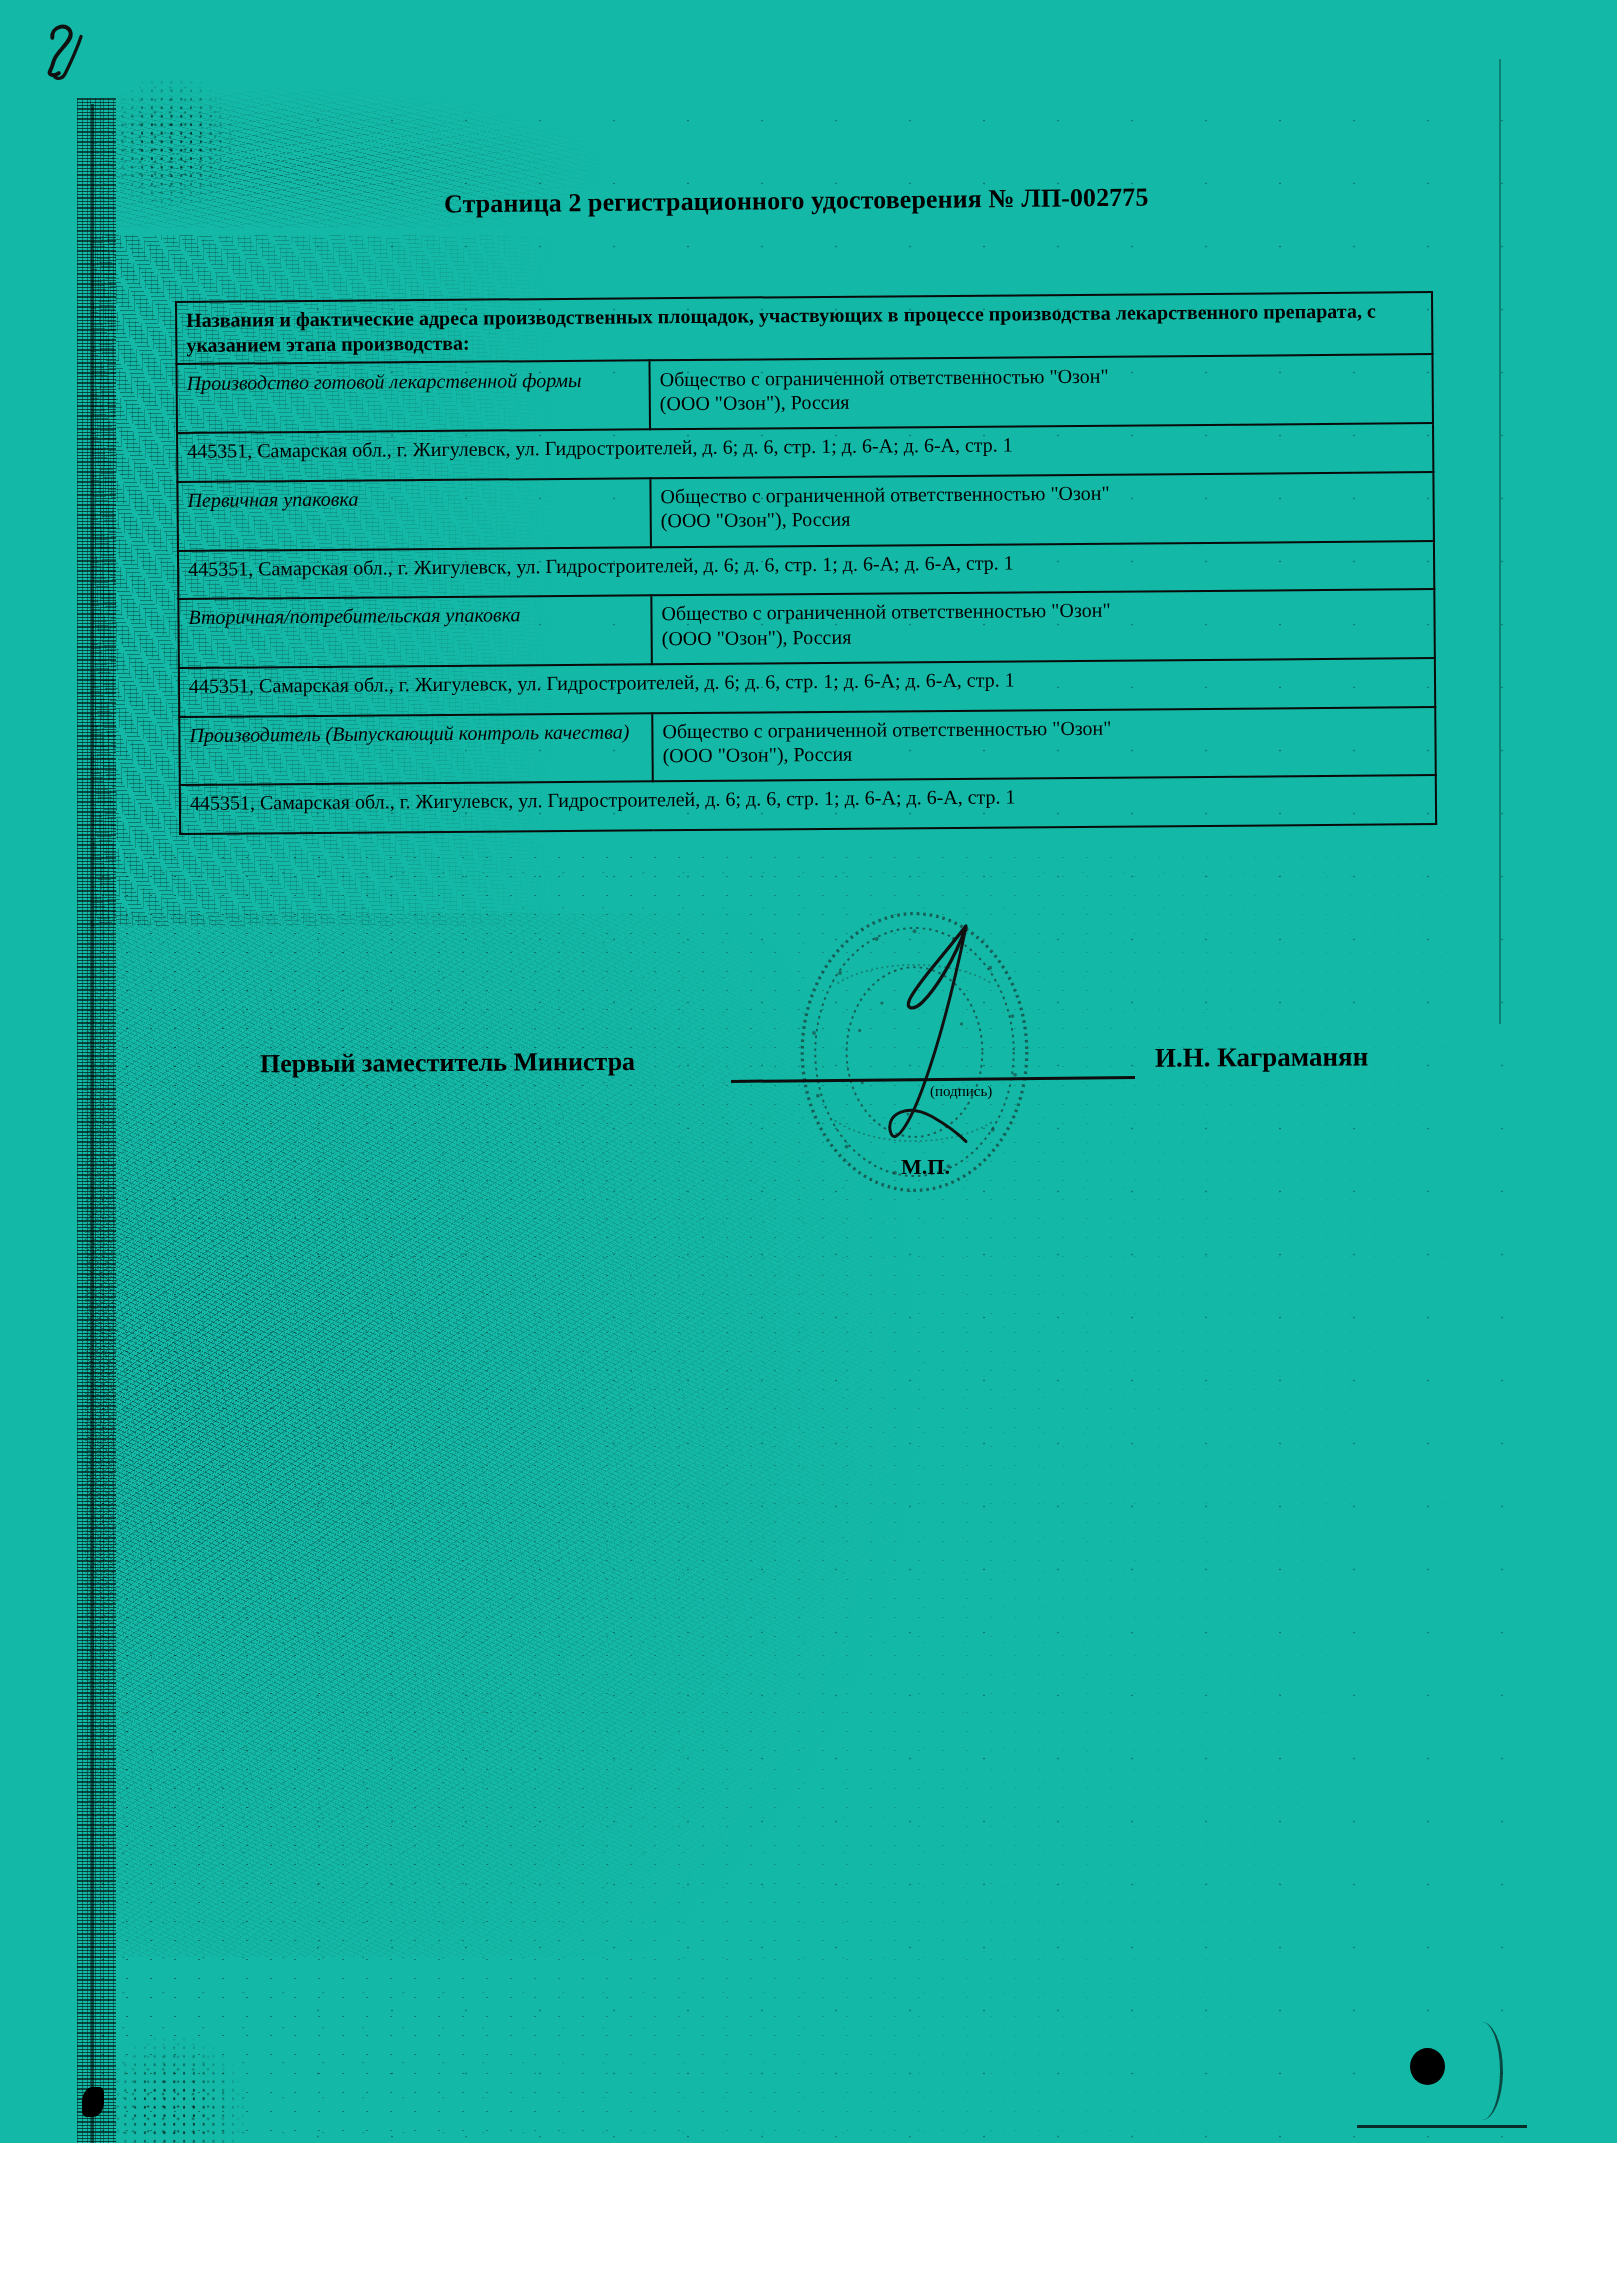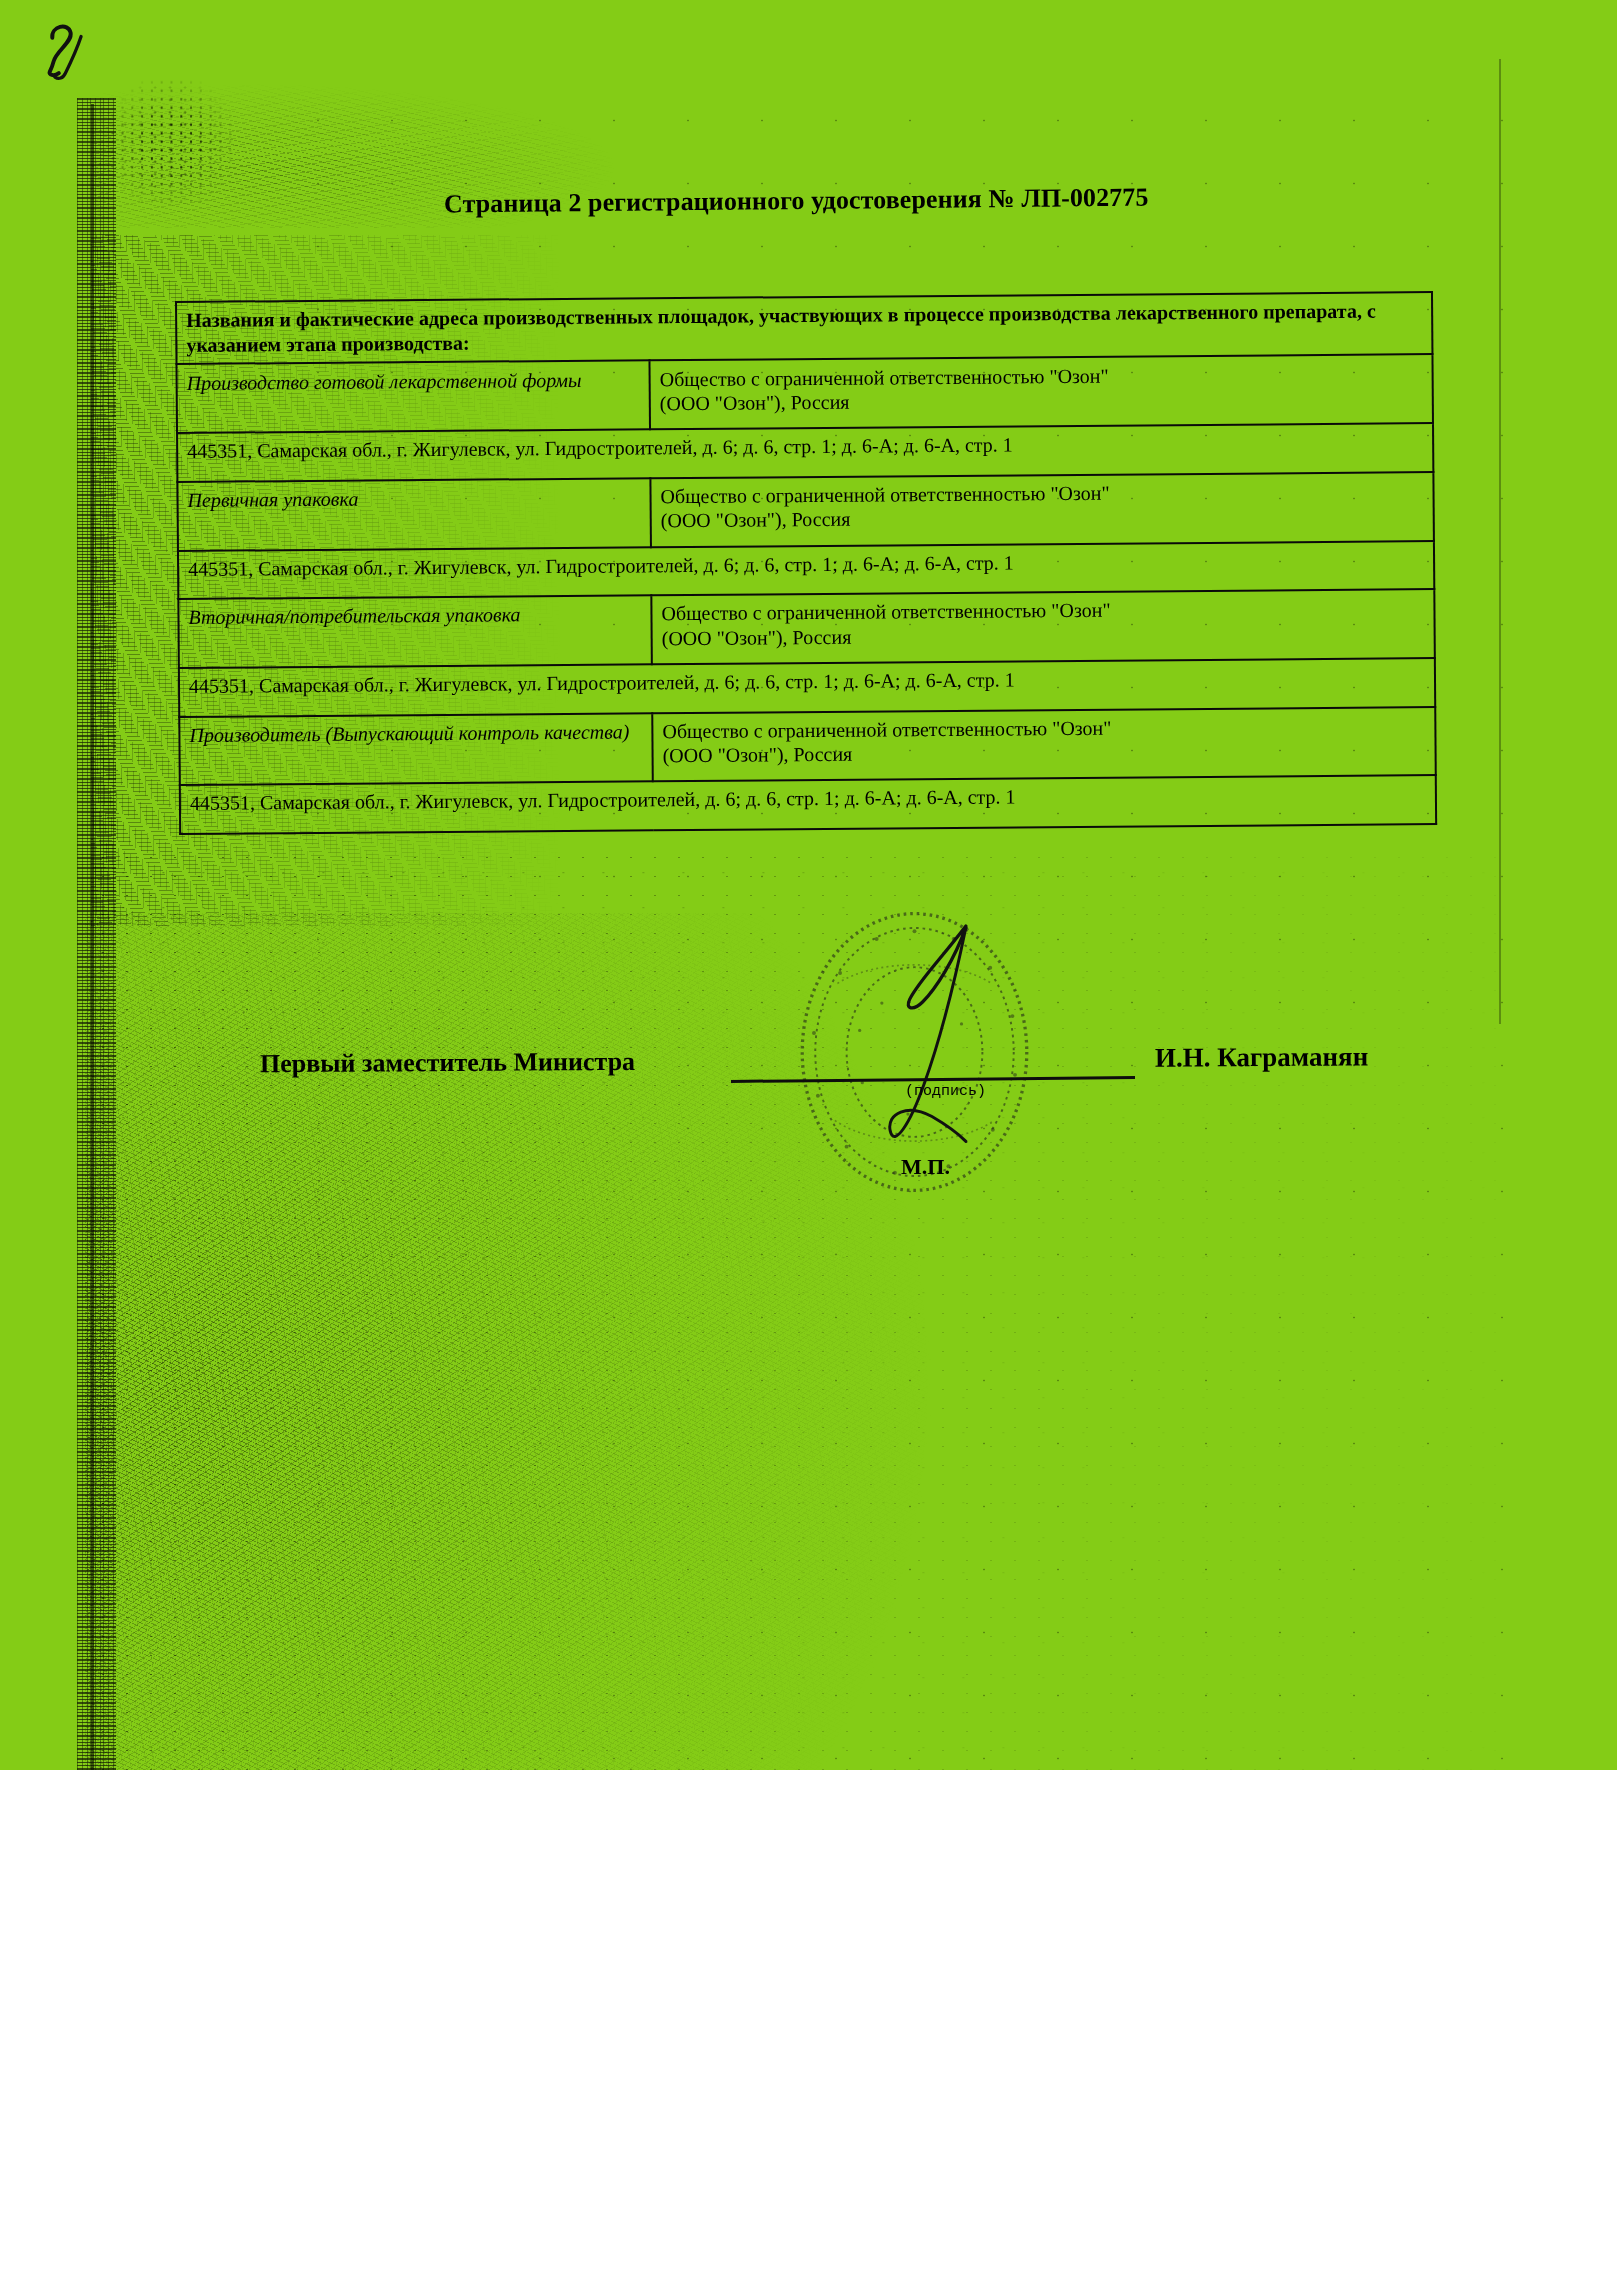--- a/index.html
+++ b/index.html
@@ -3,22 +3,22 @@
 <meta charset="utf-8">
 <style>
   html, body {
     margin: 0;
     padding: 0;
     background: #ffffff;
   }
   #page {
     position: relative;
     width: 1618px;
-    height: 1770px;
-    background: #84cc16;
+    height: 2143px;
+    background: #14b8a6;
     overflow: hidden;
     font-family: "Liberation Serif", serif;
     color: #000000;
   }
 
   
   .noise {
     position: absolute;
     pointer-events: none;
   }
@@ -189,24 +189,23 @@
   #sig-name {
     position: absolute;
     left: 1155px; top: 1042px;
     font-size: 27px;
     font-weight: 700;
     white-space: nowrap;
     transform: rotate(-0.35deg);
   }
   #sig-caption {
     position: absolute;
-    left: 905px; top: 1083px;
+    left: 930px; top: 1083px;
     font-size: 15px;
     white-space: nowrap;
-    font-family: Liberation Mono, monospace;
   }
   #mp-mark {
     position: absolute;
     left: 901px; top: 1108px;
     font-size: 22px;
     font-weight: 700;
     white-space: nowrap;
     margin-top: 46px;
   }
   #official-stamp {

